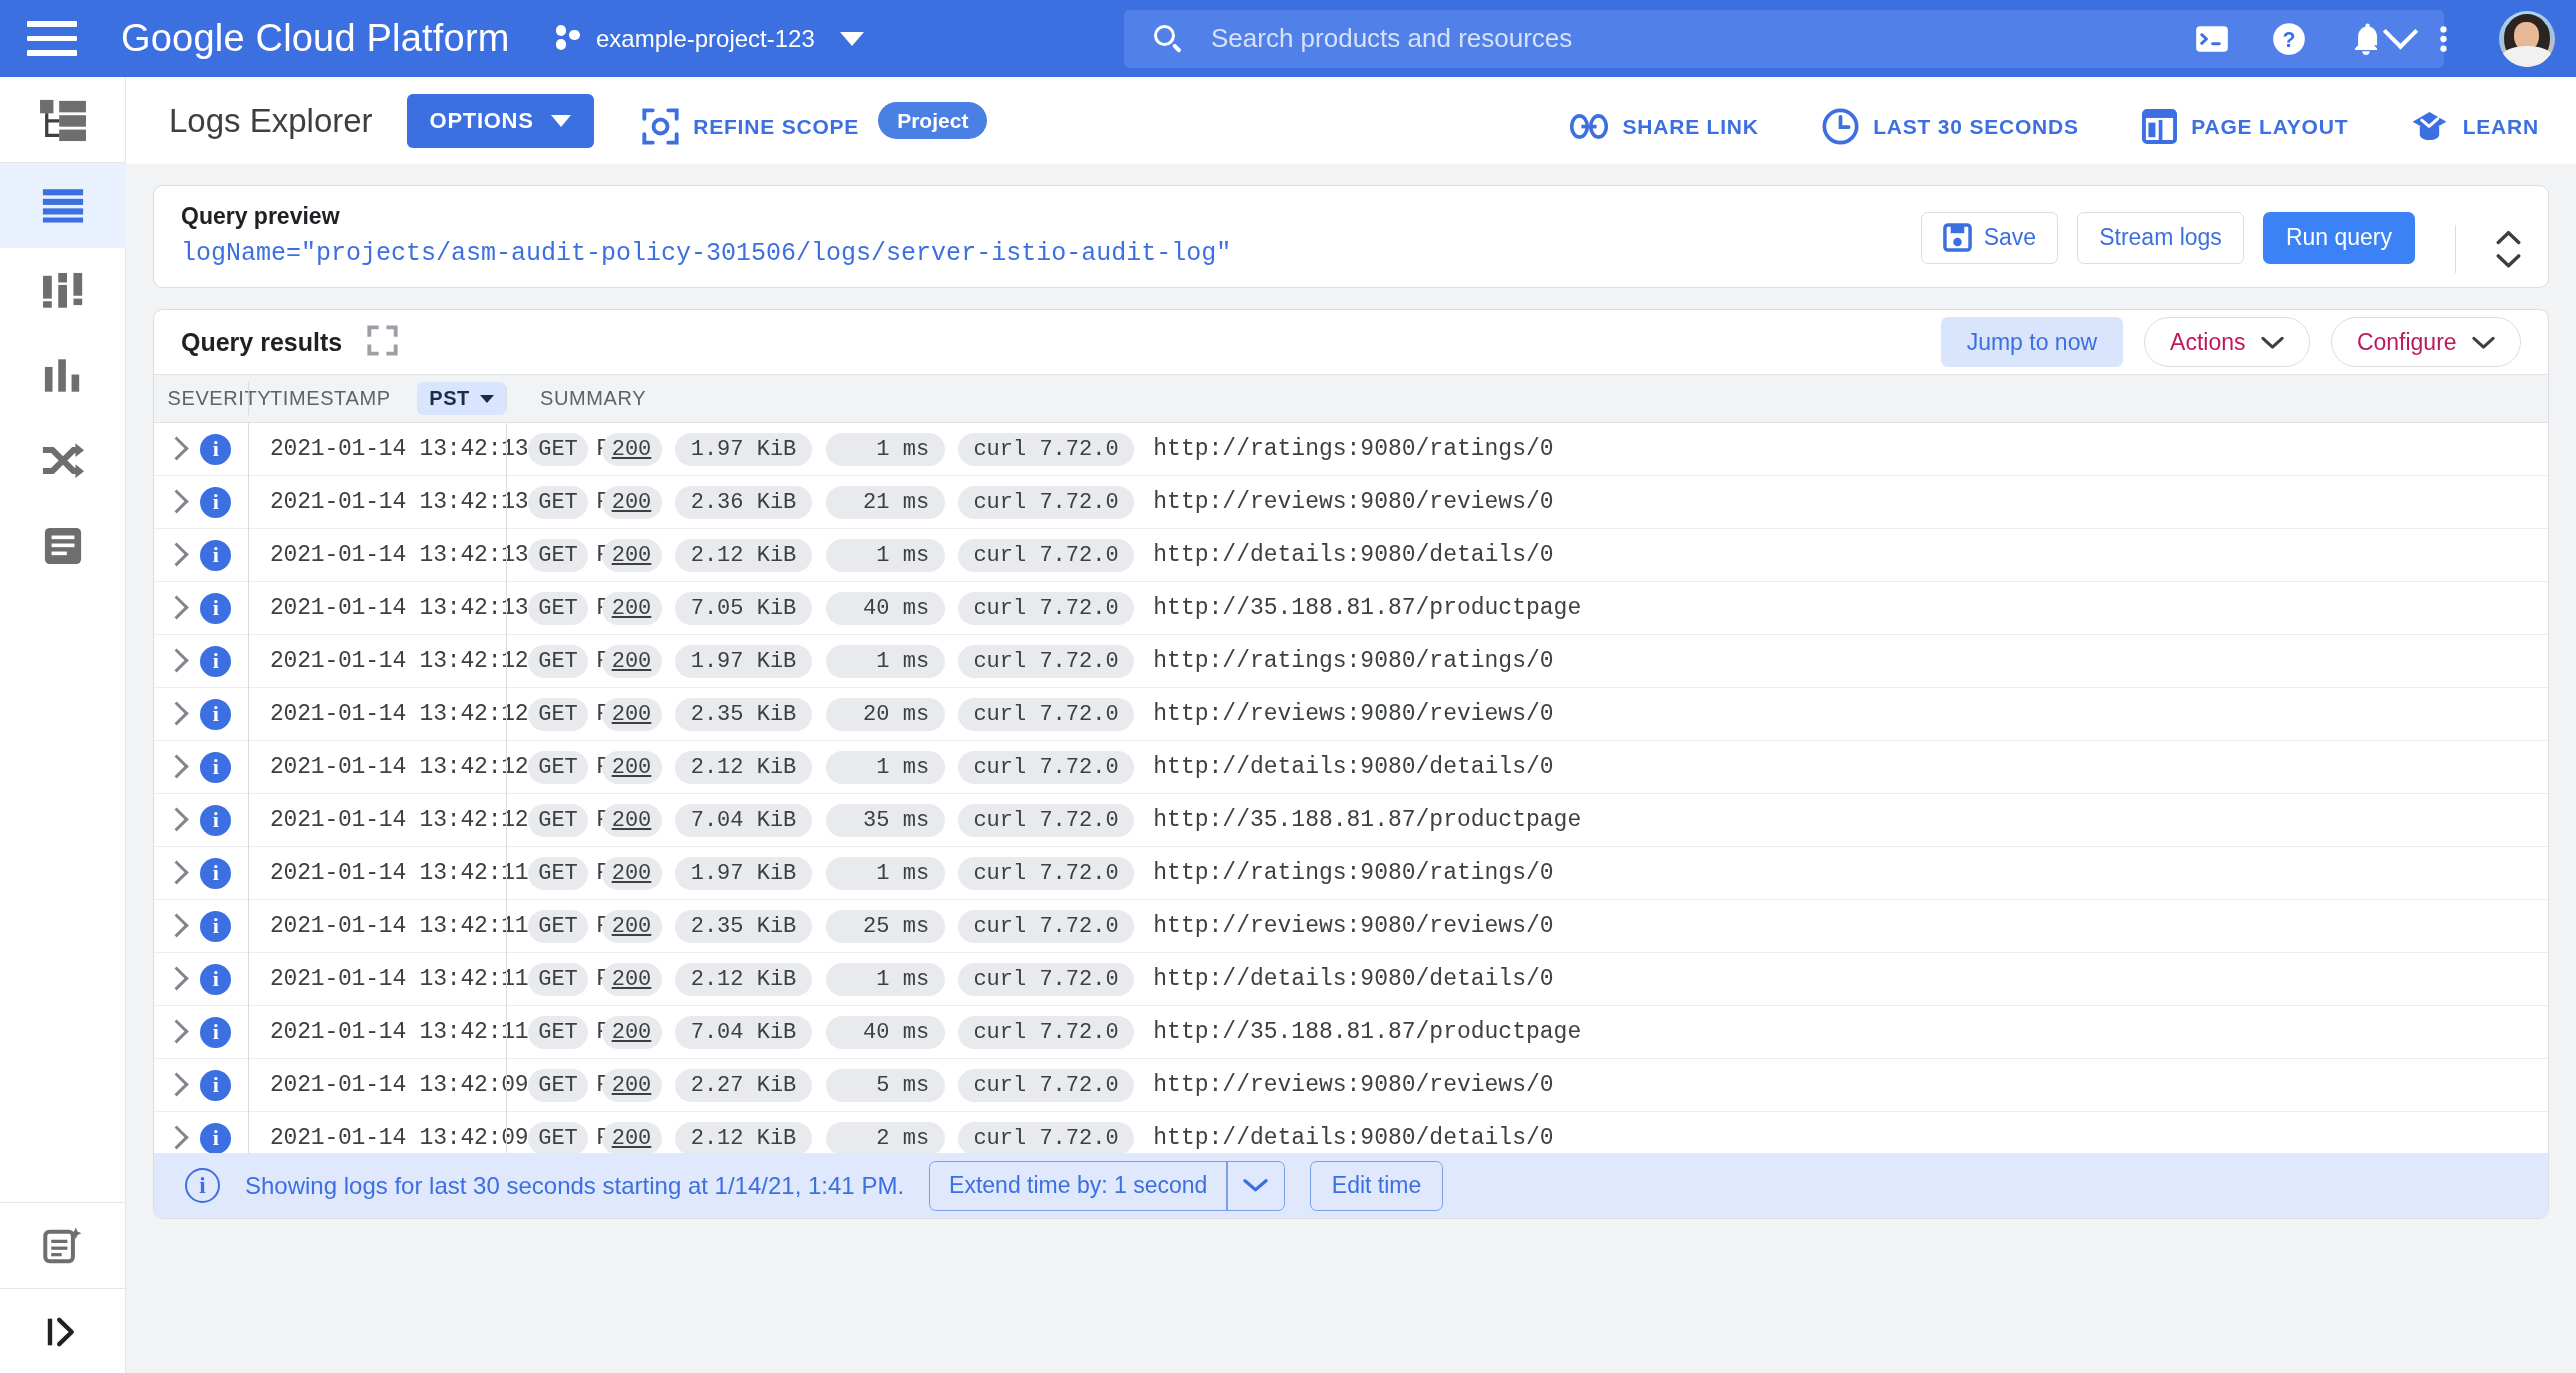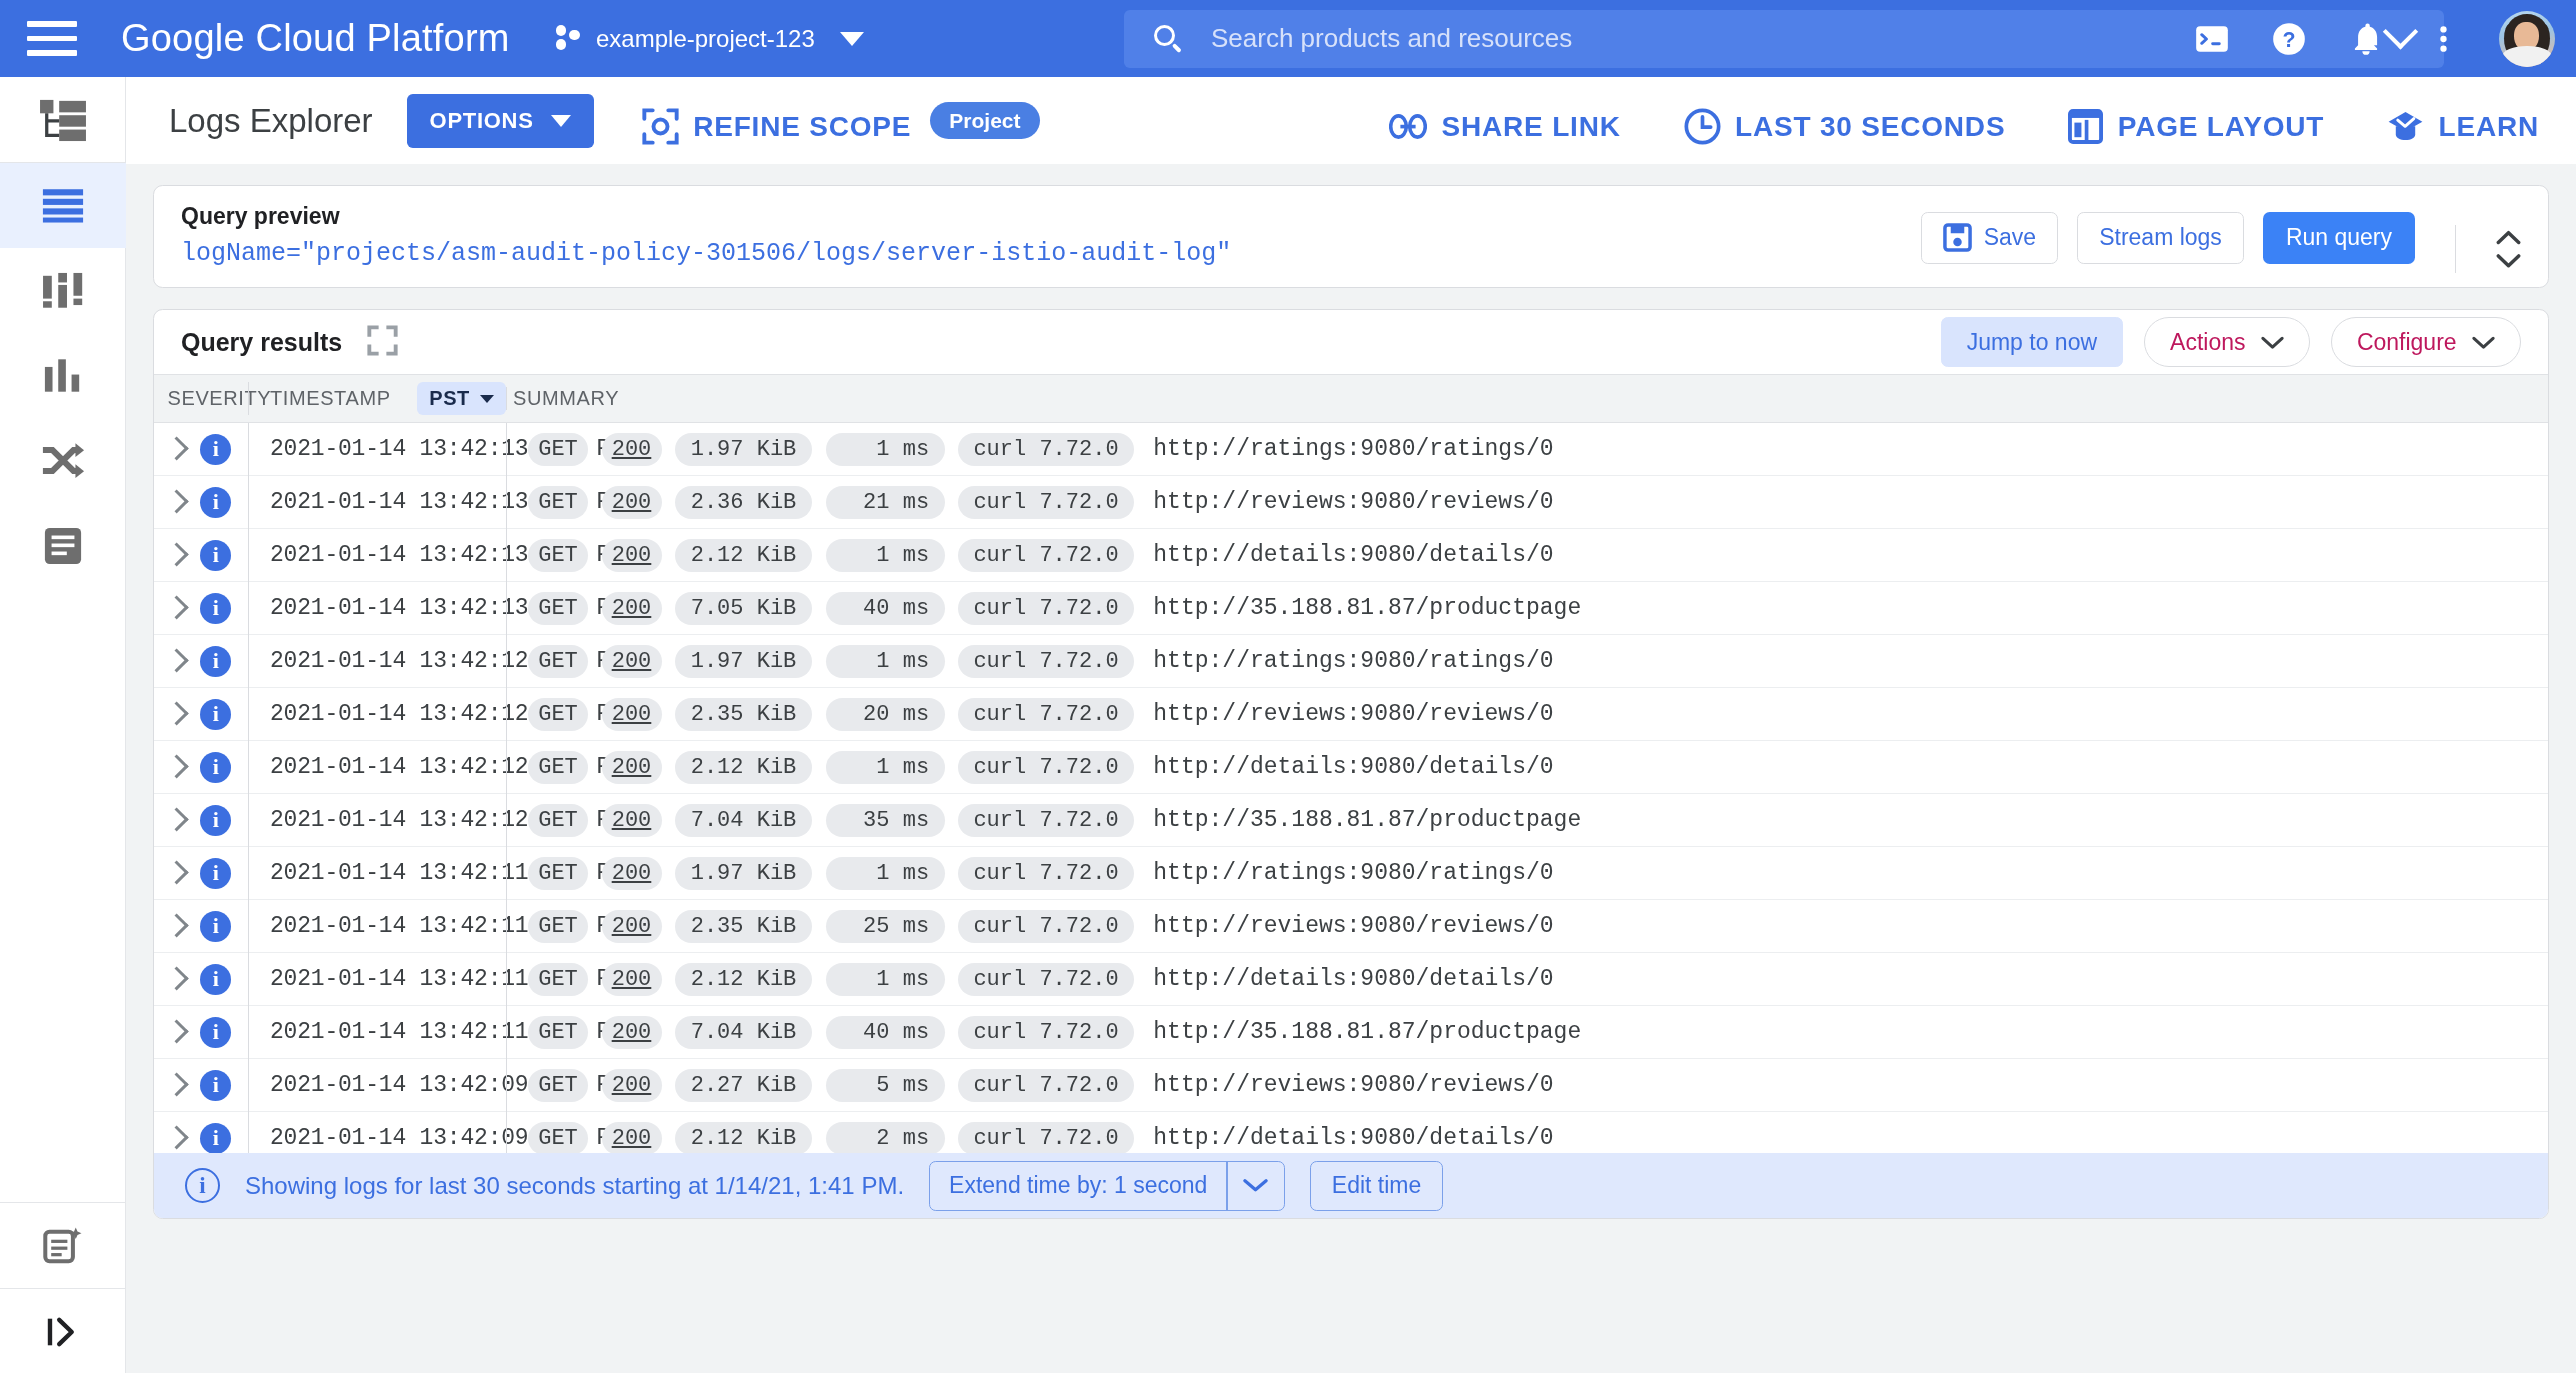--- a/index.html
+++ b/index.html
@@ -70,21 +70,21 @@
   
   .toolbar { position:absolute; left:126px; top:77px; width:2450px; height:87px; background:#fff; display:flex; align-items:center; }
   .page-title { margin-left:43px; font-size:33px; color:#3c4043; font-weight:400; white-space:nowrap;}
   .opt-btn {
     margin-left:34px; height:54px; background:#3c6fe0; color:#fff; border-radius:5.8px;
     display:flex; align-items:center; padding:0 23px; cursor:pointer; font-size:22px;
     letter-spacing:0.7px; font-weight:600; text-transform:uppercase;
   }
   .opt-btn .tri { margin-left:17.3px; width:0;height:0;border-left:10.6px solid transparent;border-right:10.6px solid transparent;border-top:12.5px solid #fff;}
   .tb-link {
-    display:flex; align-items:center; color:#3c6fe0; font-size:28px; font-weight:700;
+    display:flex; align-items:center; color:#3c6fe0; font-size:21px; font-weight:700;
     letter-spacing:0.8px; text-transform:uppercase; cursor:pointer; white-space:nowrap;margin-top:12px;
   }
   .tb-link .ic { margin-right:14.4px; display:flex; align-items:center; }
   .refine-wrap { margin-left:48px; display:flex; align-items:center; }
   .scope-chip {
     margin-left:19px; background:#4a7fe3; color:#fff; border-radius:21px; padding:6.7px 19px;
     font-size:21px; font-weight:600; text-transform:none; letter-spacing:0; cursor:pointer;
   }
   .tb-right { position:absolute; right:37px; display:flex; align-items:center; gap:63px; }
 
@@ -132,21 +132,21 @@
   
   .thead {
     display:flex; align-items:center; height:49px; background:#f1f3f4;
     border-top:1px solid #e0e2e5; border-bottom:1px solid #e0e2e5;
     color:#5f6368; font-size:20px; letter-spacing:0.6px;
   }
   .th-sev { width:94px; padding-left:13.5px; }
   .th-ts { width:258px; border-left:1px solid #dadce0; padding-left:21px; display:flex; align-items:center; }
   .tz-chip { background:#d9e4fd; color:#1a2b4c; border-radius:5.8px; padding:4.8px 12.5px; display:flex; align-items:center; font-size:20px; cursor:pointer; font-weight:600; }
   .tz-chip .tri { margin-left:9.6px; width:0;height:0;border-left:7.7px solid transparent;border-right:7.7px solid transparent;border-top:8.7px solid #1a2b4c;}
-  .th-sum { flex:1; border-left:1px solid #dadce0; padding-left:6px; }
+  .th-sum { flex:1; border-left:1px solid #dadce0; padding-left:33px; }
 
   .trow { display:flex; align-items:center; height:53px; border-bottom:1px solid #eceef0; font-family:"Liberation Mono", monospace; }
   .td-sev { width:94px; display:flex; align-items:center; padding-left:13.5px; gap:15.4px; }
   .row-chev { width:17.3px; height:17.3px; border-right:3.8px solid #80868b; border-top:3.8px solid #80868b; transform:rotate(45deg); cursor:pointer; flex:none;}
   .sev-dot { width:31px; height:31px; border-radius:50%; background:#3c6fe0; color:#fff; font-size:22px; font-weight:700; display:flex;align-items:center;justify-content:center; font-family:"Liberation Serif", serif; flex:none;}
   .td-ts { width:258px; border-left:1px solid #dadce0; height:53px; display:flex; align-items:center; padding-left:21px; font-size:23px; color:#3c4043; white-space:nowrap; letter-spacing:-0.2px;}
   .td-sum { flex:1; border-left:1px solid #dadce0; height:53px; display:flex; align-items:center; padding-left:21px; gap:13.5px; min-width:0; }
   .pill { background:#e8eaed; border-radius:16.4px; height:33px; display:flex; align-items:center; justify-content:center; font-size:22px; color:#3c4043; white-space:nowrap; }
   .pill.method { width:60px; }
   .pill.status { width:60px;text-decoration:underline; }

